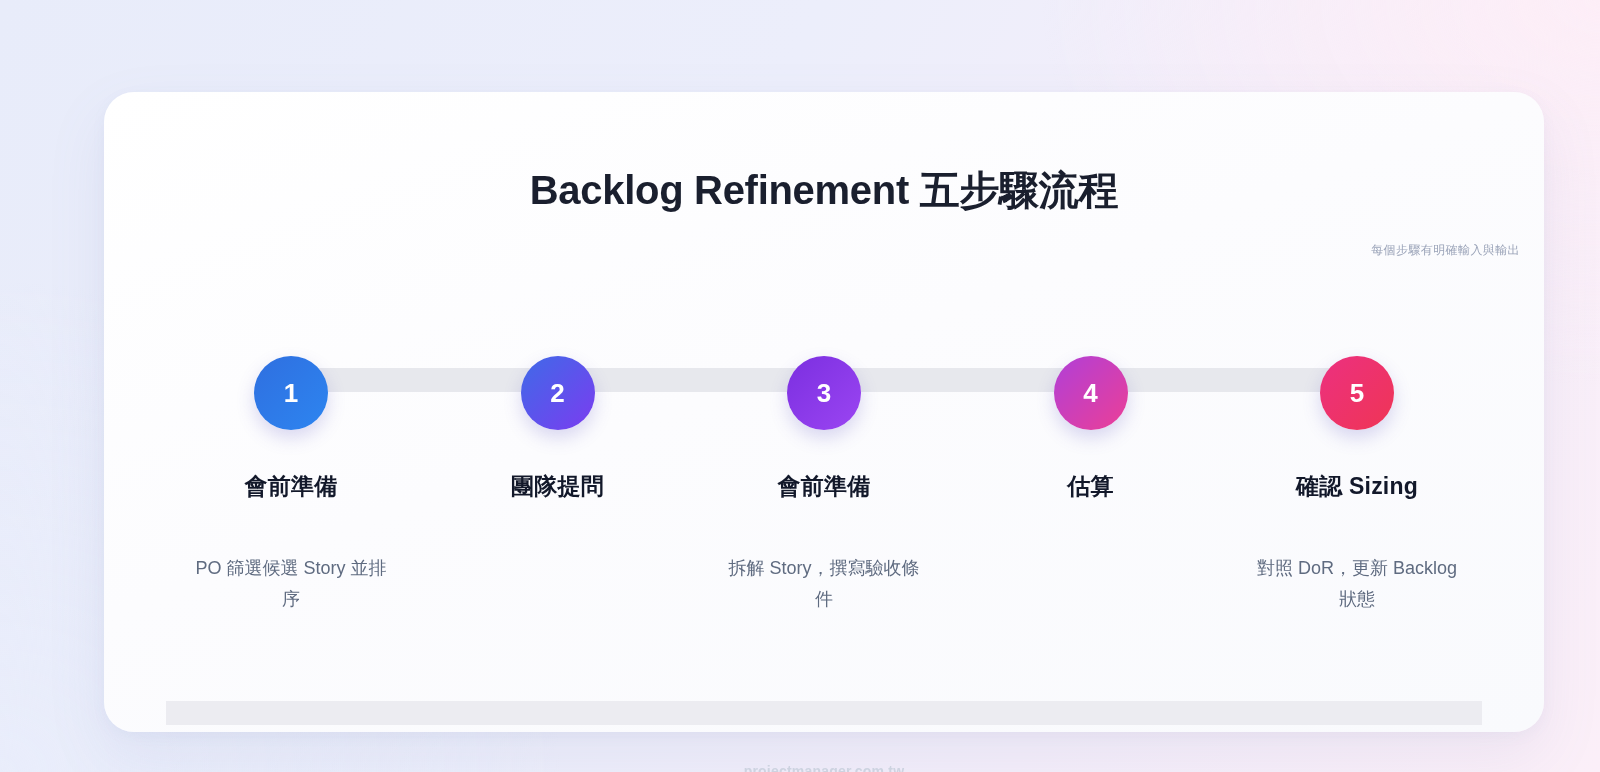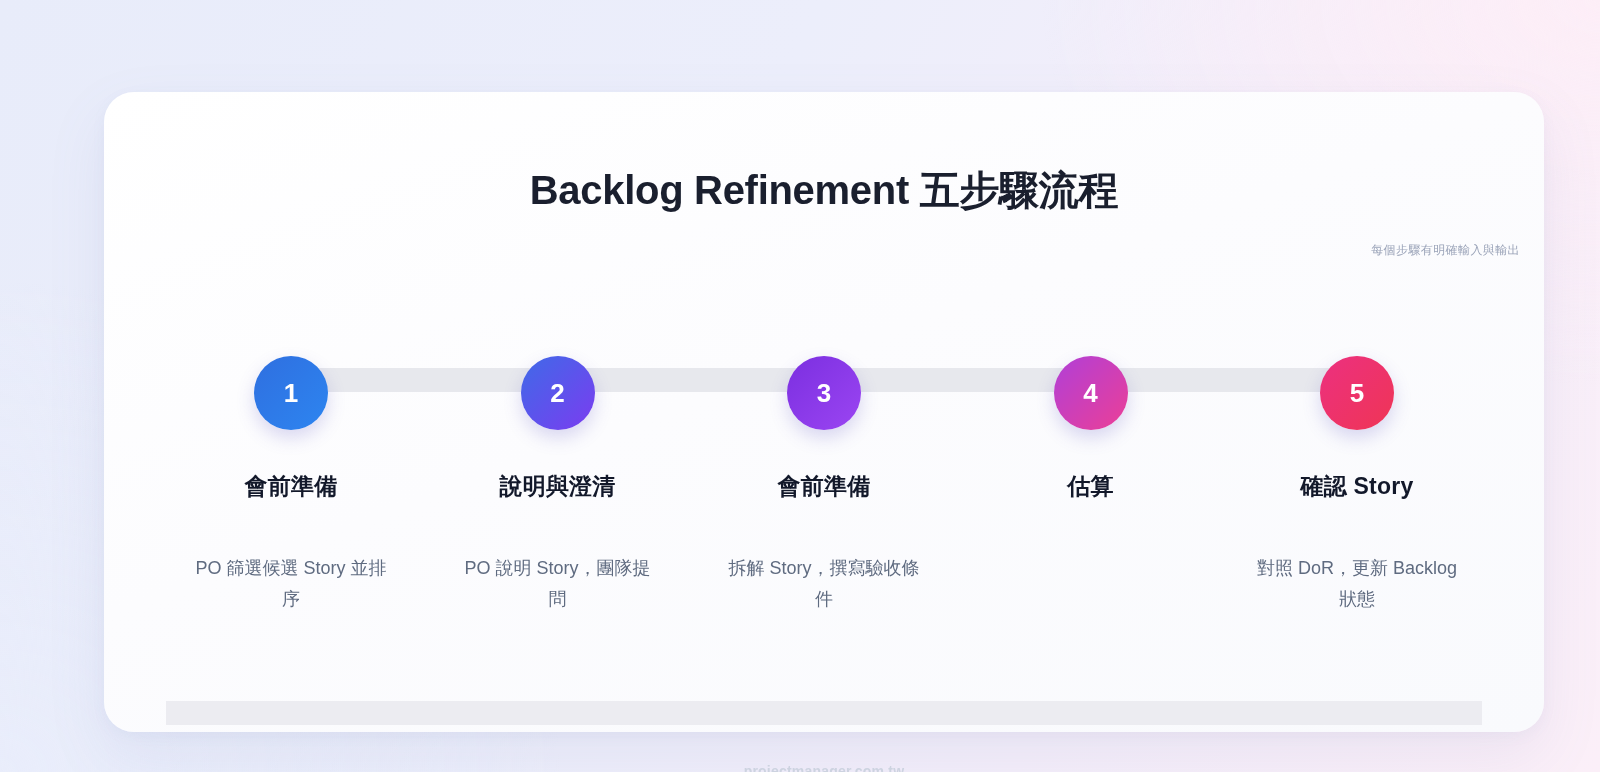--- a/index.html
+++ b/index.html
@@ -173,22 +173,21 @@
             <span>1</span>
           </div>
           <div class="step-title">會前準備</div>
           <div class="step-desc">PO 篩選候選 Story 並排序</div>
         </div>
 
         <div class="step">
           <div class="bubble" style="background: linear-gradient(135deg, rgb(63, 106, 232) 0%, rgb(123, 60, 240) 100%);">
             <span>2</span>
           </div>
-          <div class="step-title">說明與澄清</div>
-          <div class="step-desc">PO 說明 Story，團隊提問</div>
+          <div class="step-title">團隊提問</div>
         </div>
 
         <div class="step">
           <div class="bubble" style="background: linear-gradient(135deg, rgb(123, 47, 224) 0%, rgb(155, 69, 242) 100%);">
             <span>3</span>
           </div>
           <div class="step-title">會前準備</div>
           <div class="step-desc">拆解 Story，撰寫驗收條件</div>
         </div>
 
@@ -196,21 +195,21 @@
           <div class="bubble" style="background: linear-gradient(135deg, rgb(176, 63, 216) 0%, rgb(236, 63, 150) 100%);">
             <span>4</span>
           </div>
           <div class="step-title">估算</div>
         </div>
 
         <div class="step">
           <div class="bubble" style="background: linear-gradient(135deg, rgb(236, 48, 128) 0%, rgb(239, 53, 85) 100%);">
             <span>5</span>
           </div>
-          <div class="step-title">確認 Story</div>
+          <div class="step-title">確認 Sizing</div>
           <div class="step-desc">對照 DoR，更新 Backlog 狀態</div>
         </div>
 
       </div>
     </div>
 
     <div class="divider" style="background: rgb(236, 236, 241);"></div>
 
     <div class="footer">projectmanager.com.tw</div>
 

